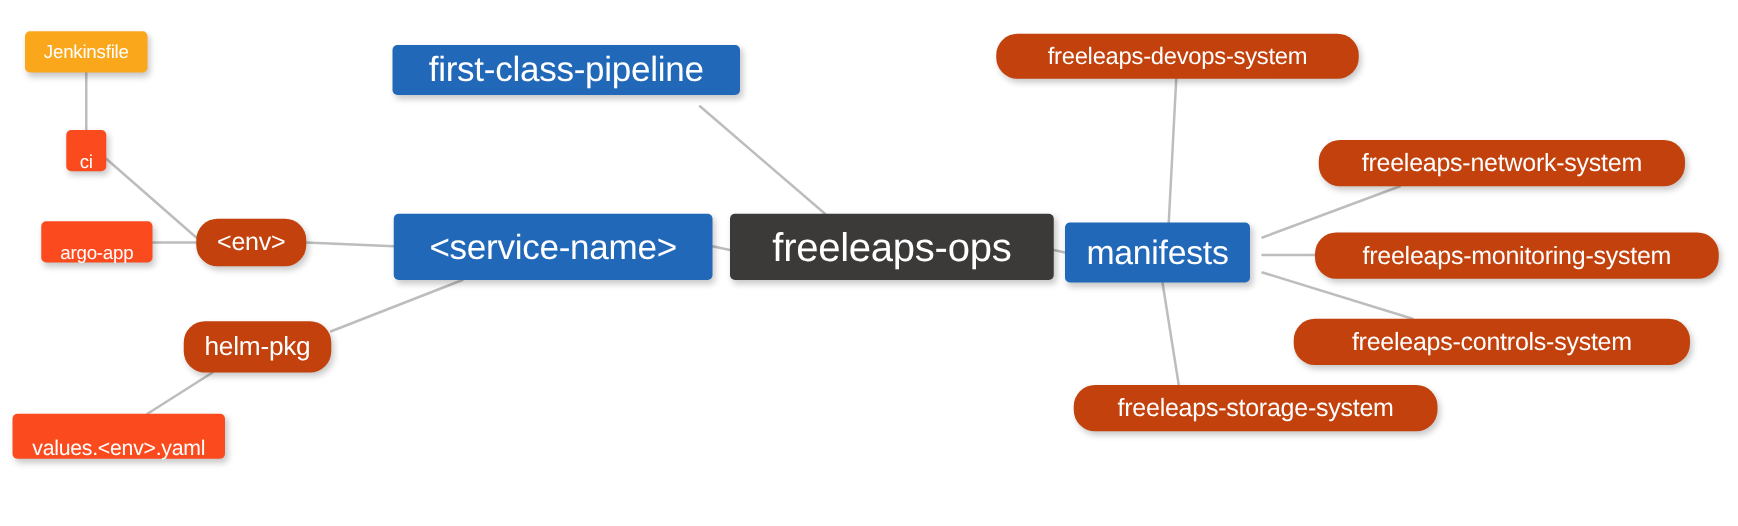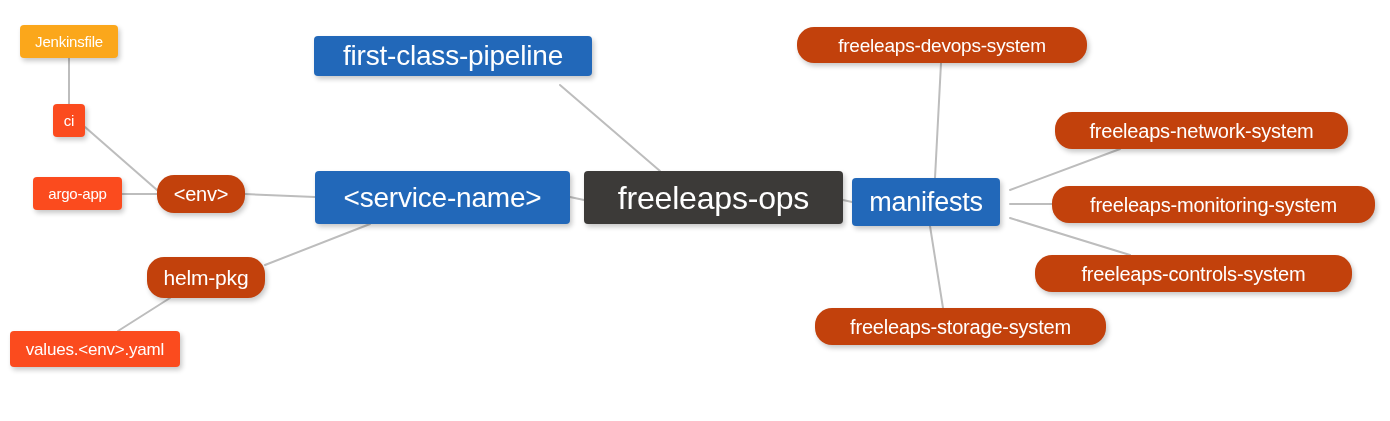--- a/index.html
+++ b/index.html
@@ -36,21 +36,21 @@
     white-space: nowrap;
     box-shadow: 2px 3px 5px rgba(0,0,0,0.22);
     letter-spacing: -0.2px;
     line-height: 1;
     user-select: none;
   }
   .node.root      { background: #3c3a38; }
   .node.blue      { background: #2268b9; }
   .node.green     { background: #c2410c; border-radius: 17px; }
   .node.orange    { background: #fba71b; }
-  .node.red       { background: #fb4b1e; }
+  .node.red       { background: #fb4b1e; align-items: flex-end; }
 </style>
 </head>
 <body>
 
 <div id="canvas">
   <svg id="edges">
       <line x1="69" y1="58" x2="69" y2="104" stroke="#bdbdbd" stroke-width="2" stroke-linecap="round"></line>
       <line x1="85" y1="127" x2="157" y2="190" stroke="#bdbdbd" stroke-width="2" stroke-linecap="round"></line>
       <line x1="122" y1="194" x2="157" y2="194" stroke="#bdbdbd" stroke-width="2" stroke-linecap="round"></line>
       <line x1="245" y1="194" x2="315" y2="197" stroke="#bdbdbd" stroke-width="2" stroke-linecap="round"></line>
@@ -101,17 +101,17 @@
       </div>
       <div class="node green" style="left: 1055px; top: 112px; width: 293px; height: 37px; font-size: 20px;">
         <span>freeleaps-network-system</span>
       </div>
       <div class="node green" style="left: 1052px; top: 186px; width: 323px; height: 37px; font-size: 20px;">
         <span>freeleaps-monitoring-system</span>
       </div>
       <div class="node green" style="left: 1035px; top: 255px; width: 317px; height: 37px; font-size: 20px;">
         <span>freeleaps-controls-system</span>
       </div>
-      <div class="node green" style="left: 815px; top: 308px; width: 291px; height: 37px; font-size: 20px;">
+      <div class="node green" style="left: 859px; top: 308px; width: 291px; height: 37px; font-size: 20px;">
         <span>freeleaps-storage-system</span>
       </div>
     </div>
 </div>
 
 </body></html>

